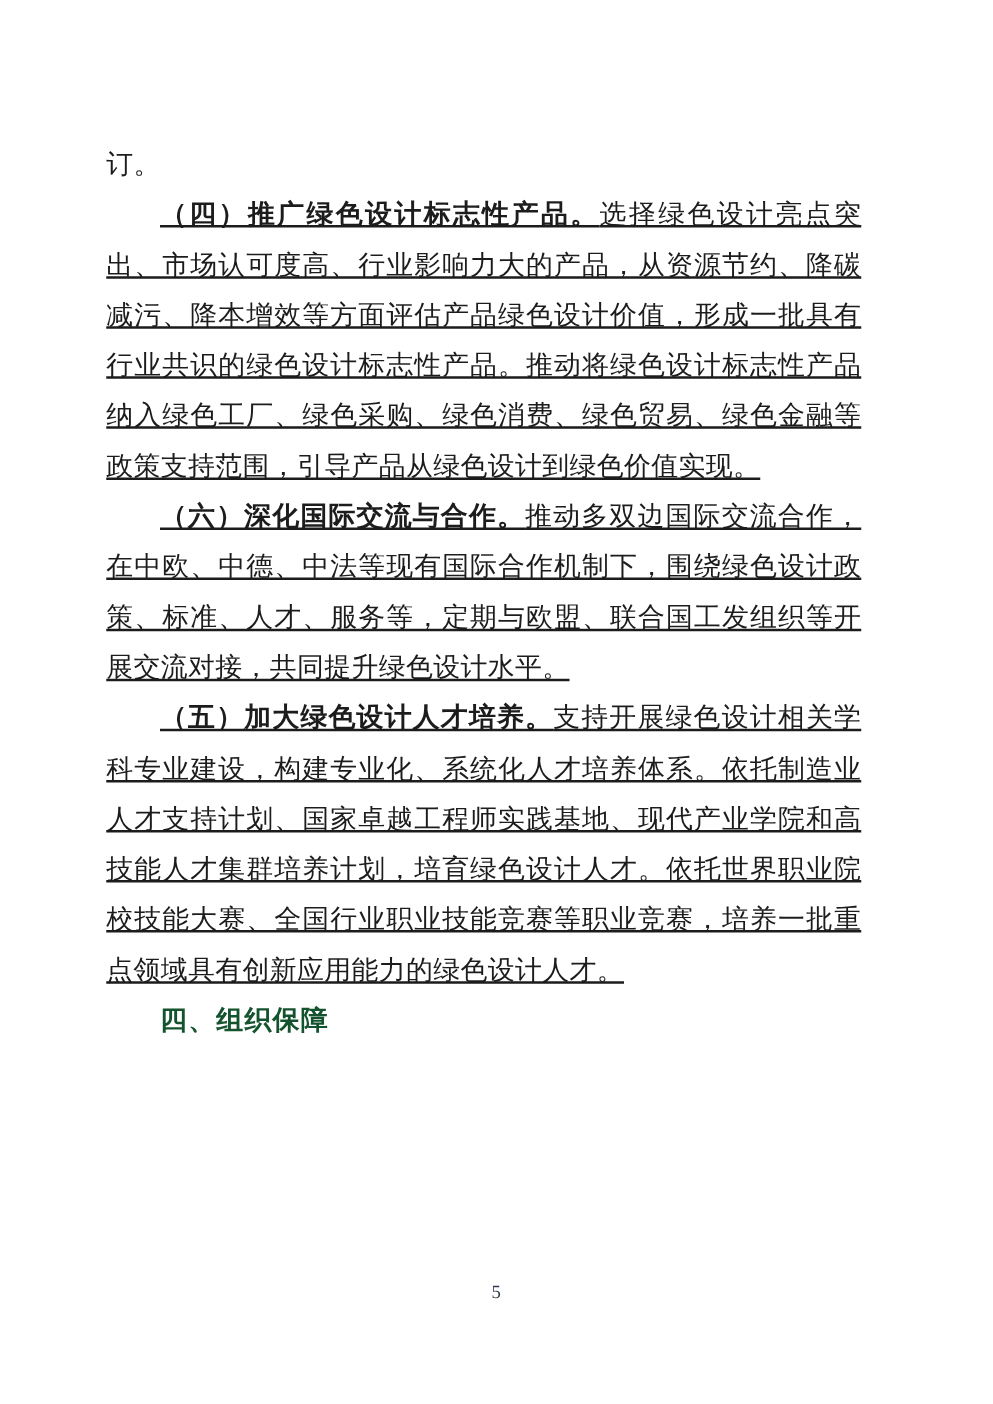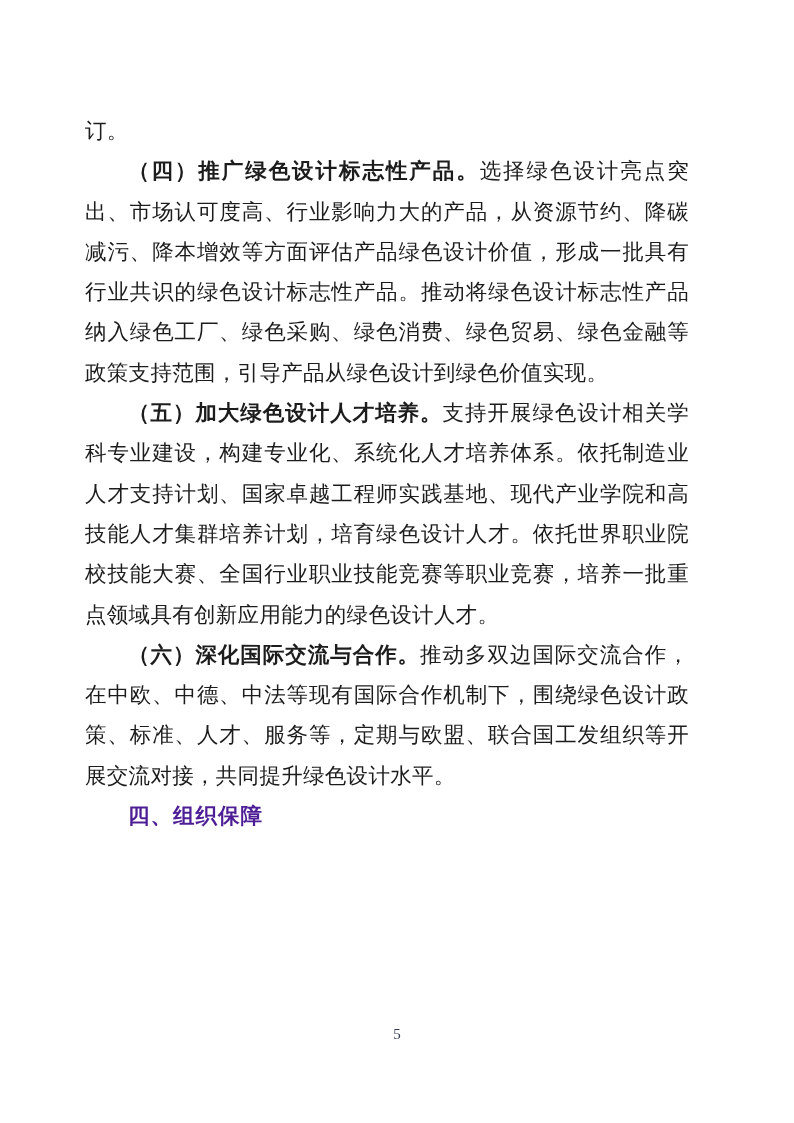--- a/index.html
+++ b/index.html
@@ -27,29 +27,30 @@
     line-height: 40.3px;
     color: #1c1c1c;
     text-align: justify;
     text-justify: inter-character;
     text-align-last: left;
     letter-spacing: 0.3px;
     font-family: "Liberation Serif", "DejaVu Serif", serif;
   }
   p.para.indent {
     text-indent: 2em;
+    text-decoration: underline;
   }
   p.para .bold {
     font-weight: bold;
   }
   p.heading {
     margin: 0;
     font-size: 21.5px;
     line-height: 40.3px;
-    color: #4c1d95;
+    color: #14532d;
     font-weight: bold;
     text-indent: 2em;
     letter-spacing: 1px;
     font-family: "Liberation Sans", "DejaVu Sans", sans-serif;
   }
   .page-number {
     position: absolute;
     left: 0;
     top: 1023px;
     width: 100%;
@@ -60,18 +61,18 @@
     font-family: "Liberation Serif", "DejaVu Serif", serif;
   }
 </style>
 </head>
 <body>
 
 <div class="page">
   <div class="doc-body">
       <p class="para"><span class="run">订。</span></p>
       <p class="para indent"><span class="run bold">（四）推广绿色设计标志性产品。</span><span class="run">选择绿色设计亮点突出、市场认可度高、行业影响力大的产品，从资源节约、降碳减污、降本增效等方面评估产品绿色设计价值，形成一批具有行业共识的绿色设计标志性产品。推动将绿色设计标志性产品纳入绿色工厂、绿色采购、绿色消费、绿色贸易、绿色金融等政策支持范围，引导产品从绿色设计到绿色价值实现。</span></p>
+      <p class="para indent"><span class="run bold">（六）深化国际交流与合作。</span><span class="run">推动多双边国际交流合作，在中欧、中德、中法等现有国际合作机制下，围绕绿色设计政策、标准、人才、服务等，定期与欧盟、联合国工发组织等开展交流对接，共同提升绿色设计水平。</span></p>
       <p class="para indent"><span class="run bold">（五）加大绿色设计人才培养。</span><span class="run">支持开展绿色设计相关学科专业建设，构建专业化、系统化人才培养体系。依托制造业人才支持计划、国家卓越工程师实践基地、现代产业学院和高技能人才集群培养计划，培育绿色设计人才。依托世界职业院校技能大赛、全国行业职业技能竞赛等职业竞赛，培养一批重点领域具有创新应用能力的绿色设计人才。</span></p>
-      <p class="para indent"><span class="run bold">（六）深化国际交流与合作。</span><span class="run">推动多双边国际交流合作，在中欧、中德、中法等现有国际合作机制下，围绕绿色设计政策、标准、人才、服务等，定期与欧盟、联合国工发组织等开展交流对接，共同提升绿色设计水平。</span></p>
       <p class="heading"><span class="run bold">四、组织保障</span></p>
     </div>
   <div class="page-number">5</div>
 </div>
 
 </body></html>

